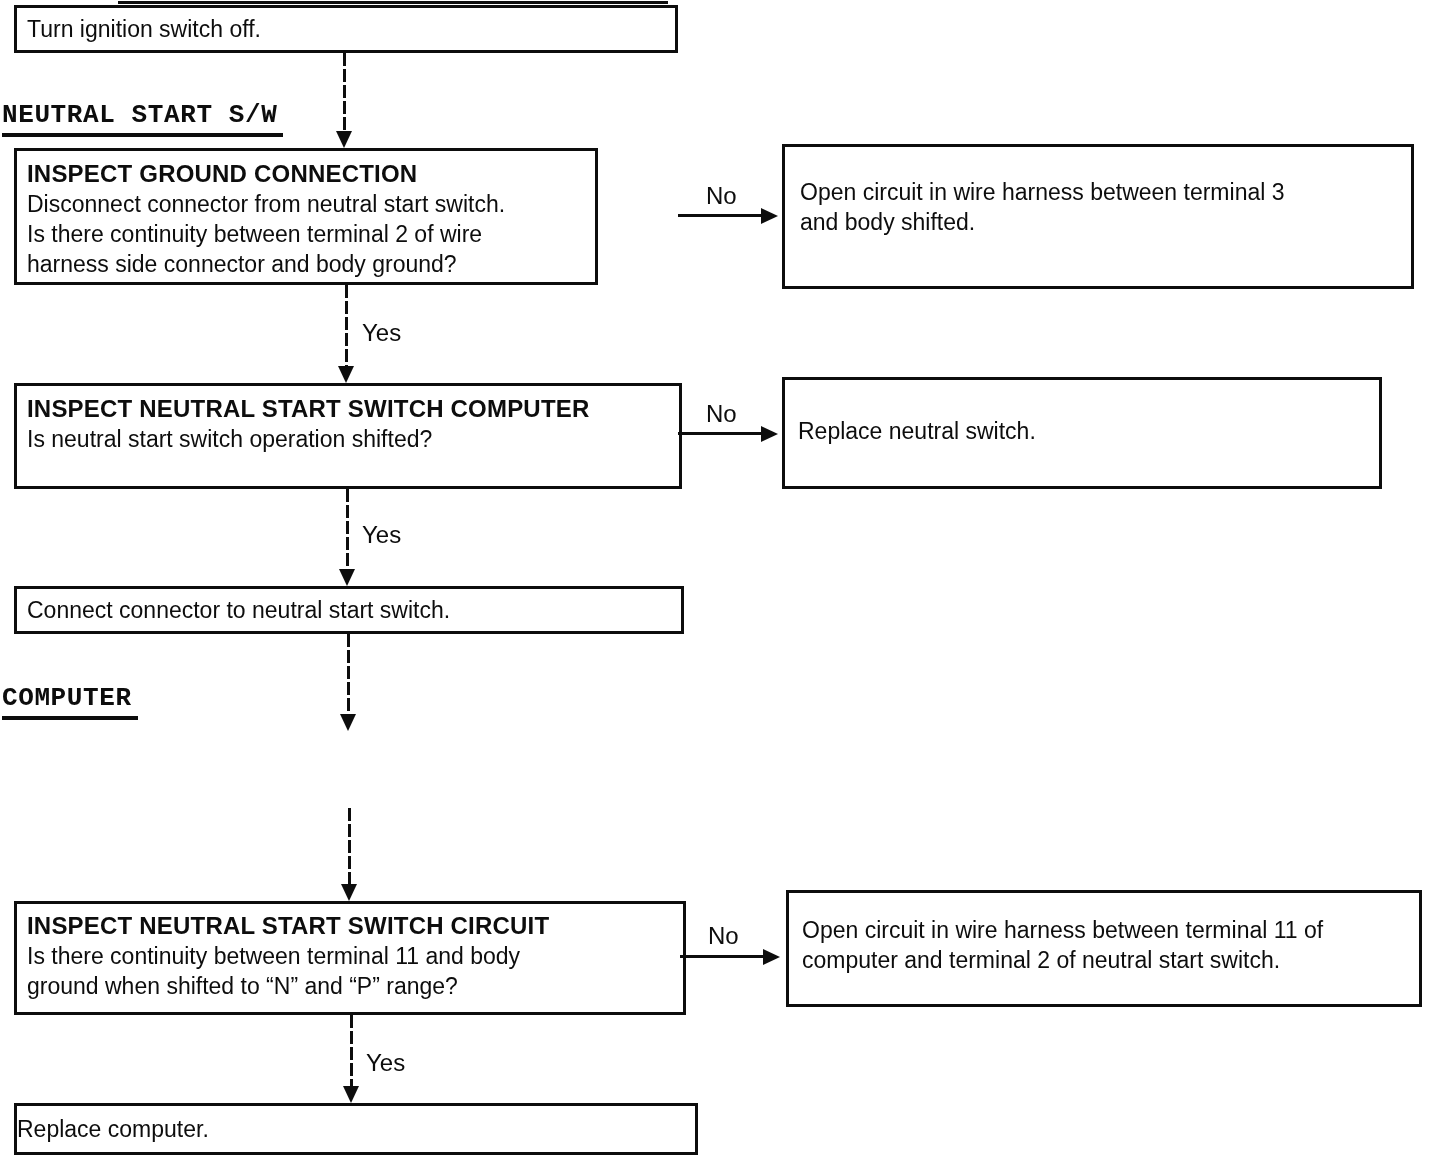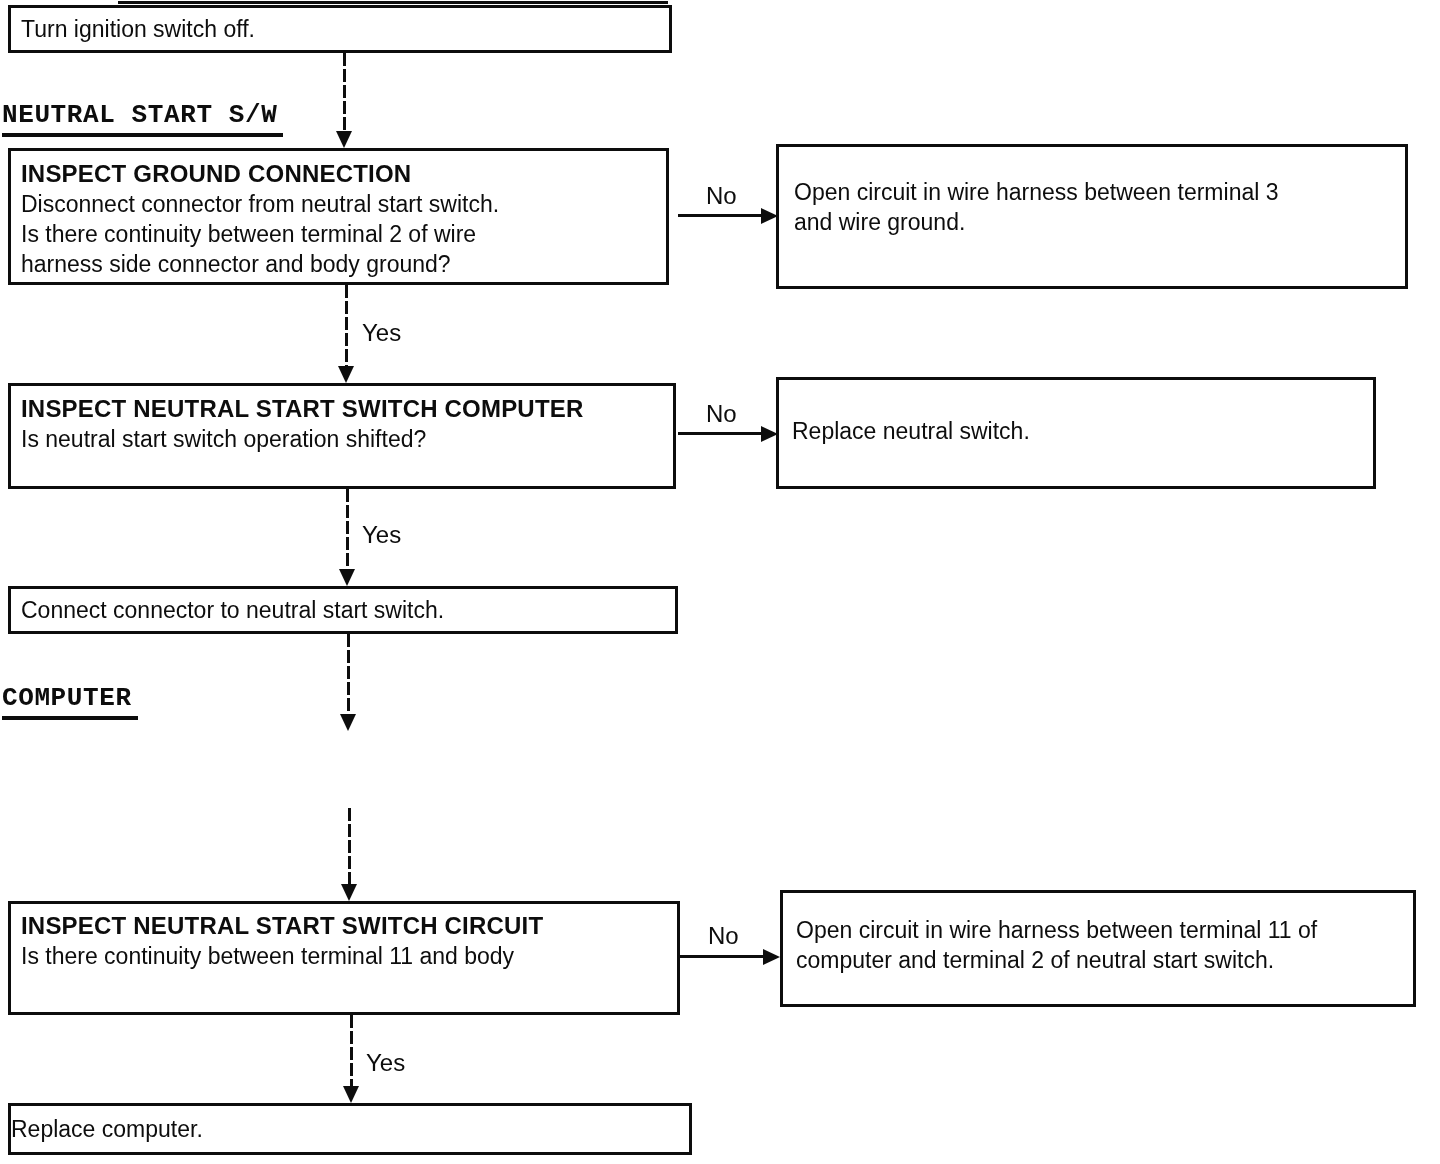--- a/index.html
+++ b/index.html
@@ -2,21 +2,21 @@
 <html><head>
 <meta charset="utf-8">
 <style>
   html,body { margin:0; padding:0; background:#ffffff; }
   .canvas {
     position:relative; width:1440px; height:1164px; background:#ffffff;
     font-family:"Liberation Sans", sans-serif; color:#0d0d0d; overflow:hidden;
   }
   .fbox {
     position:absolute; box-sizing:border-box; border:3px solid #0d0d0d;
-    background:#ffffff; padding:8px 10px 0 10px;
+    background:#ffffff; padding:8px 10px 0 10px;margin-left:6px;
   }
   .fbox.center { display:flex; align-items:center; padding-top:0; }
   .fbox .title { font-weight:bold; font-size:24px; letter-spacing:0.2px; line-height:30px; white-space:nowrap; }
   .fbox .line  { font-size:23px; line-height:30px; white-space:nowrap; }
   .section-label {
     position:absolute; font-size:26px; font-weight:bold; letter-spacing:0.6px;
     padding:0 6px 3px 0; border-bottom:4px solid #0d0d0d; white-space:nowrap;font-family:Liberation Mono, monospace;
   }
   .vline {
     position:absolute; width:3px;
@@ -45,34 +45,34 @@
 
   <div class="fbox center" style="left:8px; top:5px; width:664px; height:48px;">
     <span class="line">Turn ignition switch off.</span>
   </div>
 
   <div class="vline" style="left:343px; top:53px; height:80px;"></div>
   <div class="arrow-down" style="left:336px; top:131px;"></div>
 
   <div class="section-label" style="left:2px; top:100px;">NEUTRAL START S/W</div>
 
-  <div class="fbox" style="left:8px; top:148px; width:661px; height:137px;">
+  <div class="fbox" style="left:8px; top:148px; width:584px; height:137px;">
     <div class="title">INSPECT GROUND CONNECTION</div>
     <div class="line">Disconnect connector from neutral start switch.</div>
     <div class="line">Is there continuity between terminal 2 of wire</div>
     <div class="line">harness side connector and body ground?</div>
   </div>
 
   <div class="edge-label" style="left:706px; top:183px;">No</div>
   <div class="hline" style="left:678px; top:214px; width:88px;"></div>
   <div class="arrow-right" style="left:761px; top:208px;"></div>
 
   <div class="fbox" style="left:776px; top:144px; width:632px; height:145px; padding:30px 18px 0 15px;">
     <div class="line">Open circuit in wire harness between terminal 3</div>
-    <div class="line">and wire ground.</div>
+    <div class="line">and body shifted.</div>
   </div>
 
   <div class="vline" style="left:345px; top:285px; height:82px;"></div>
   <div class="edge-label" style="left:362px; top:320px;">Yes</div>
   <div class="arrow-down" style="left:338px; top:366px;"></div>
 
   <div class="fbox" style="left:8px; top:383px; width:668px; height:106px;">
     <div class="title">INSPECT NEUTRAL START SWITCH COMPUTER</div>
     <div class="line">Is neutral start switch operation shifted?</div>
   </div>
@@ -98,20 +98,21 @@
 
   <div class="section-label" style="left:2px; top:683px;">COMPUTER</div>
 
 
   <div class="vline" style="left:348px; top:808px; height:76px;"></div>
   <div class="arrow-down" style="left:341px; top:884px;"></div>
 
   <div class="fbox" style="left:8px; top:901px; width:672px; height:114px; padding-top:7px;">
     <div class="title">INSPECT NEUTRAL START SWITCH CIRCUIT</div>
     <div class="line">Is there continuity between terminal 11 and body</div>
+    <div class="line">ground when shifted to “N” and “P” range?</div>
   </div>
 
   <div class="edge-label" style="left:708px; top:923px;">No</div>
   <div class="hline" style="left:680px; top:955px; width:88px;"></div>
   <div class="arrow-right" style="left:763px; top:949px;"></div>
 
   <div class="fbox" style="left:780px; top:890px; width:636px; height:117px; padding:22px 4px 0 13px;">
     <div class="line">Open circuit in wire harness between terminal 11 of</div>
     <div class="line">computer and terminal 2 of neutral start switch.</div>
   </div>

